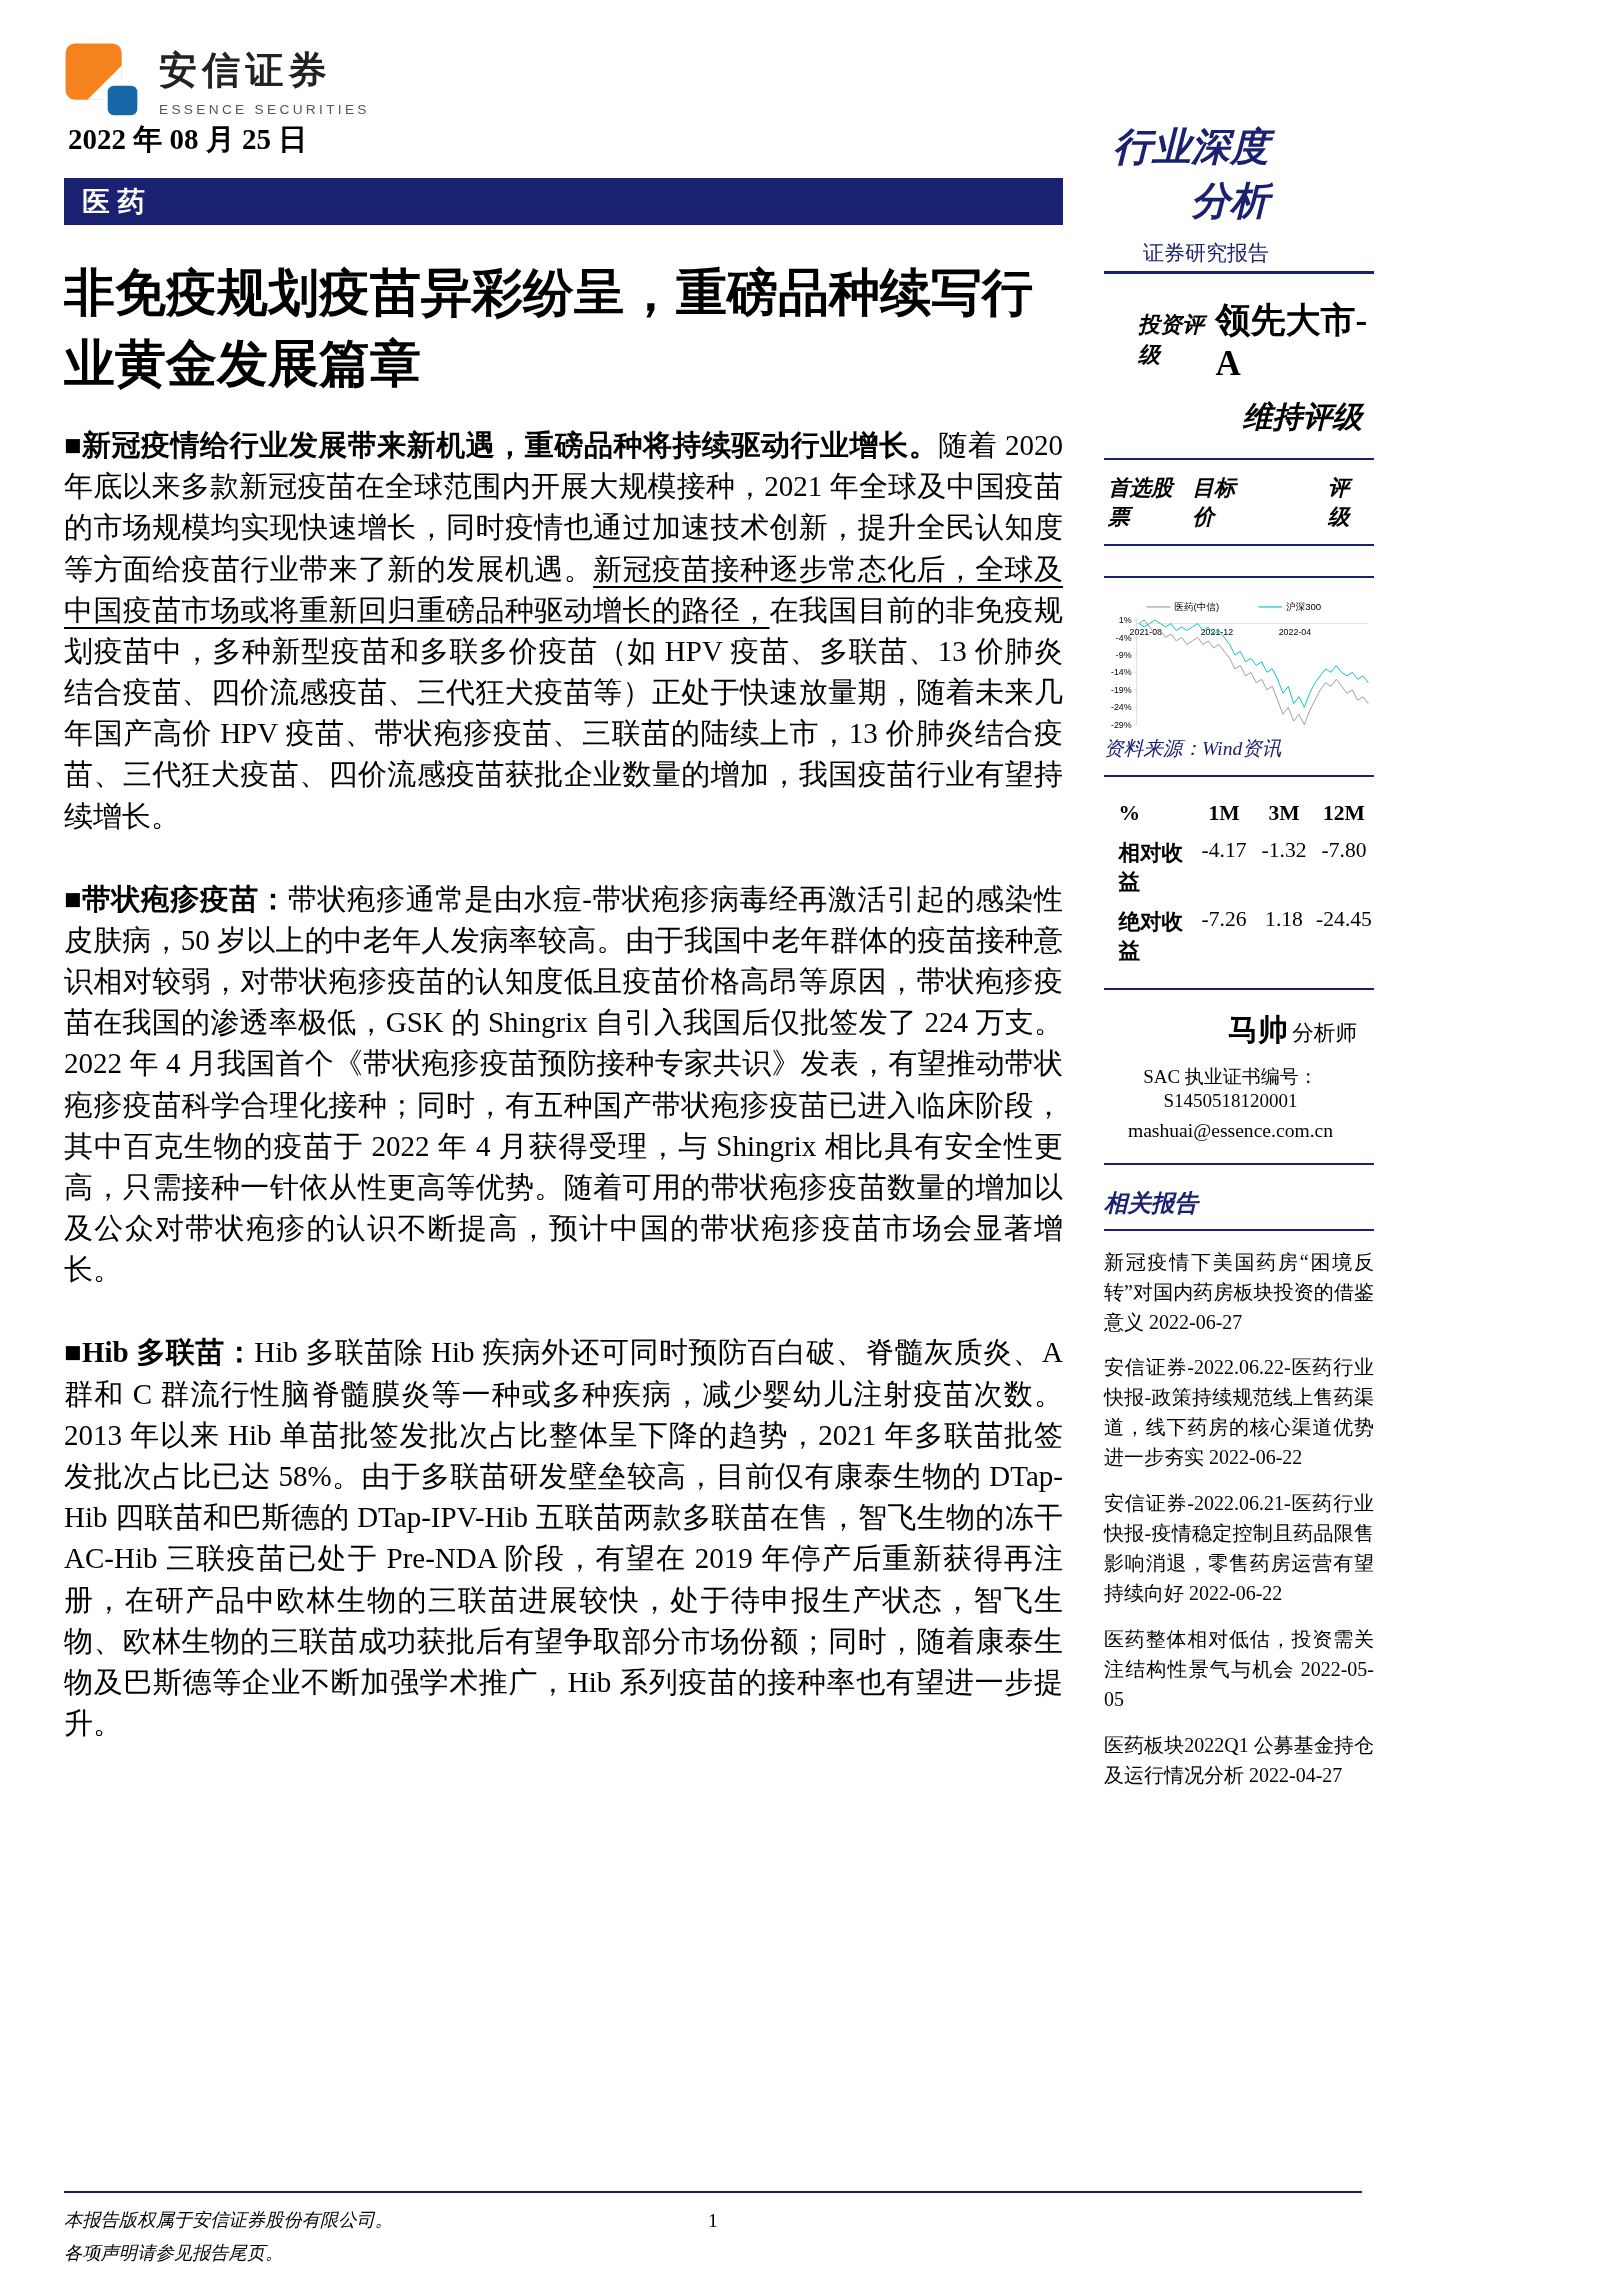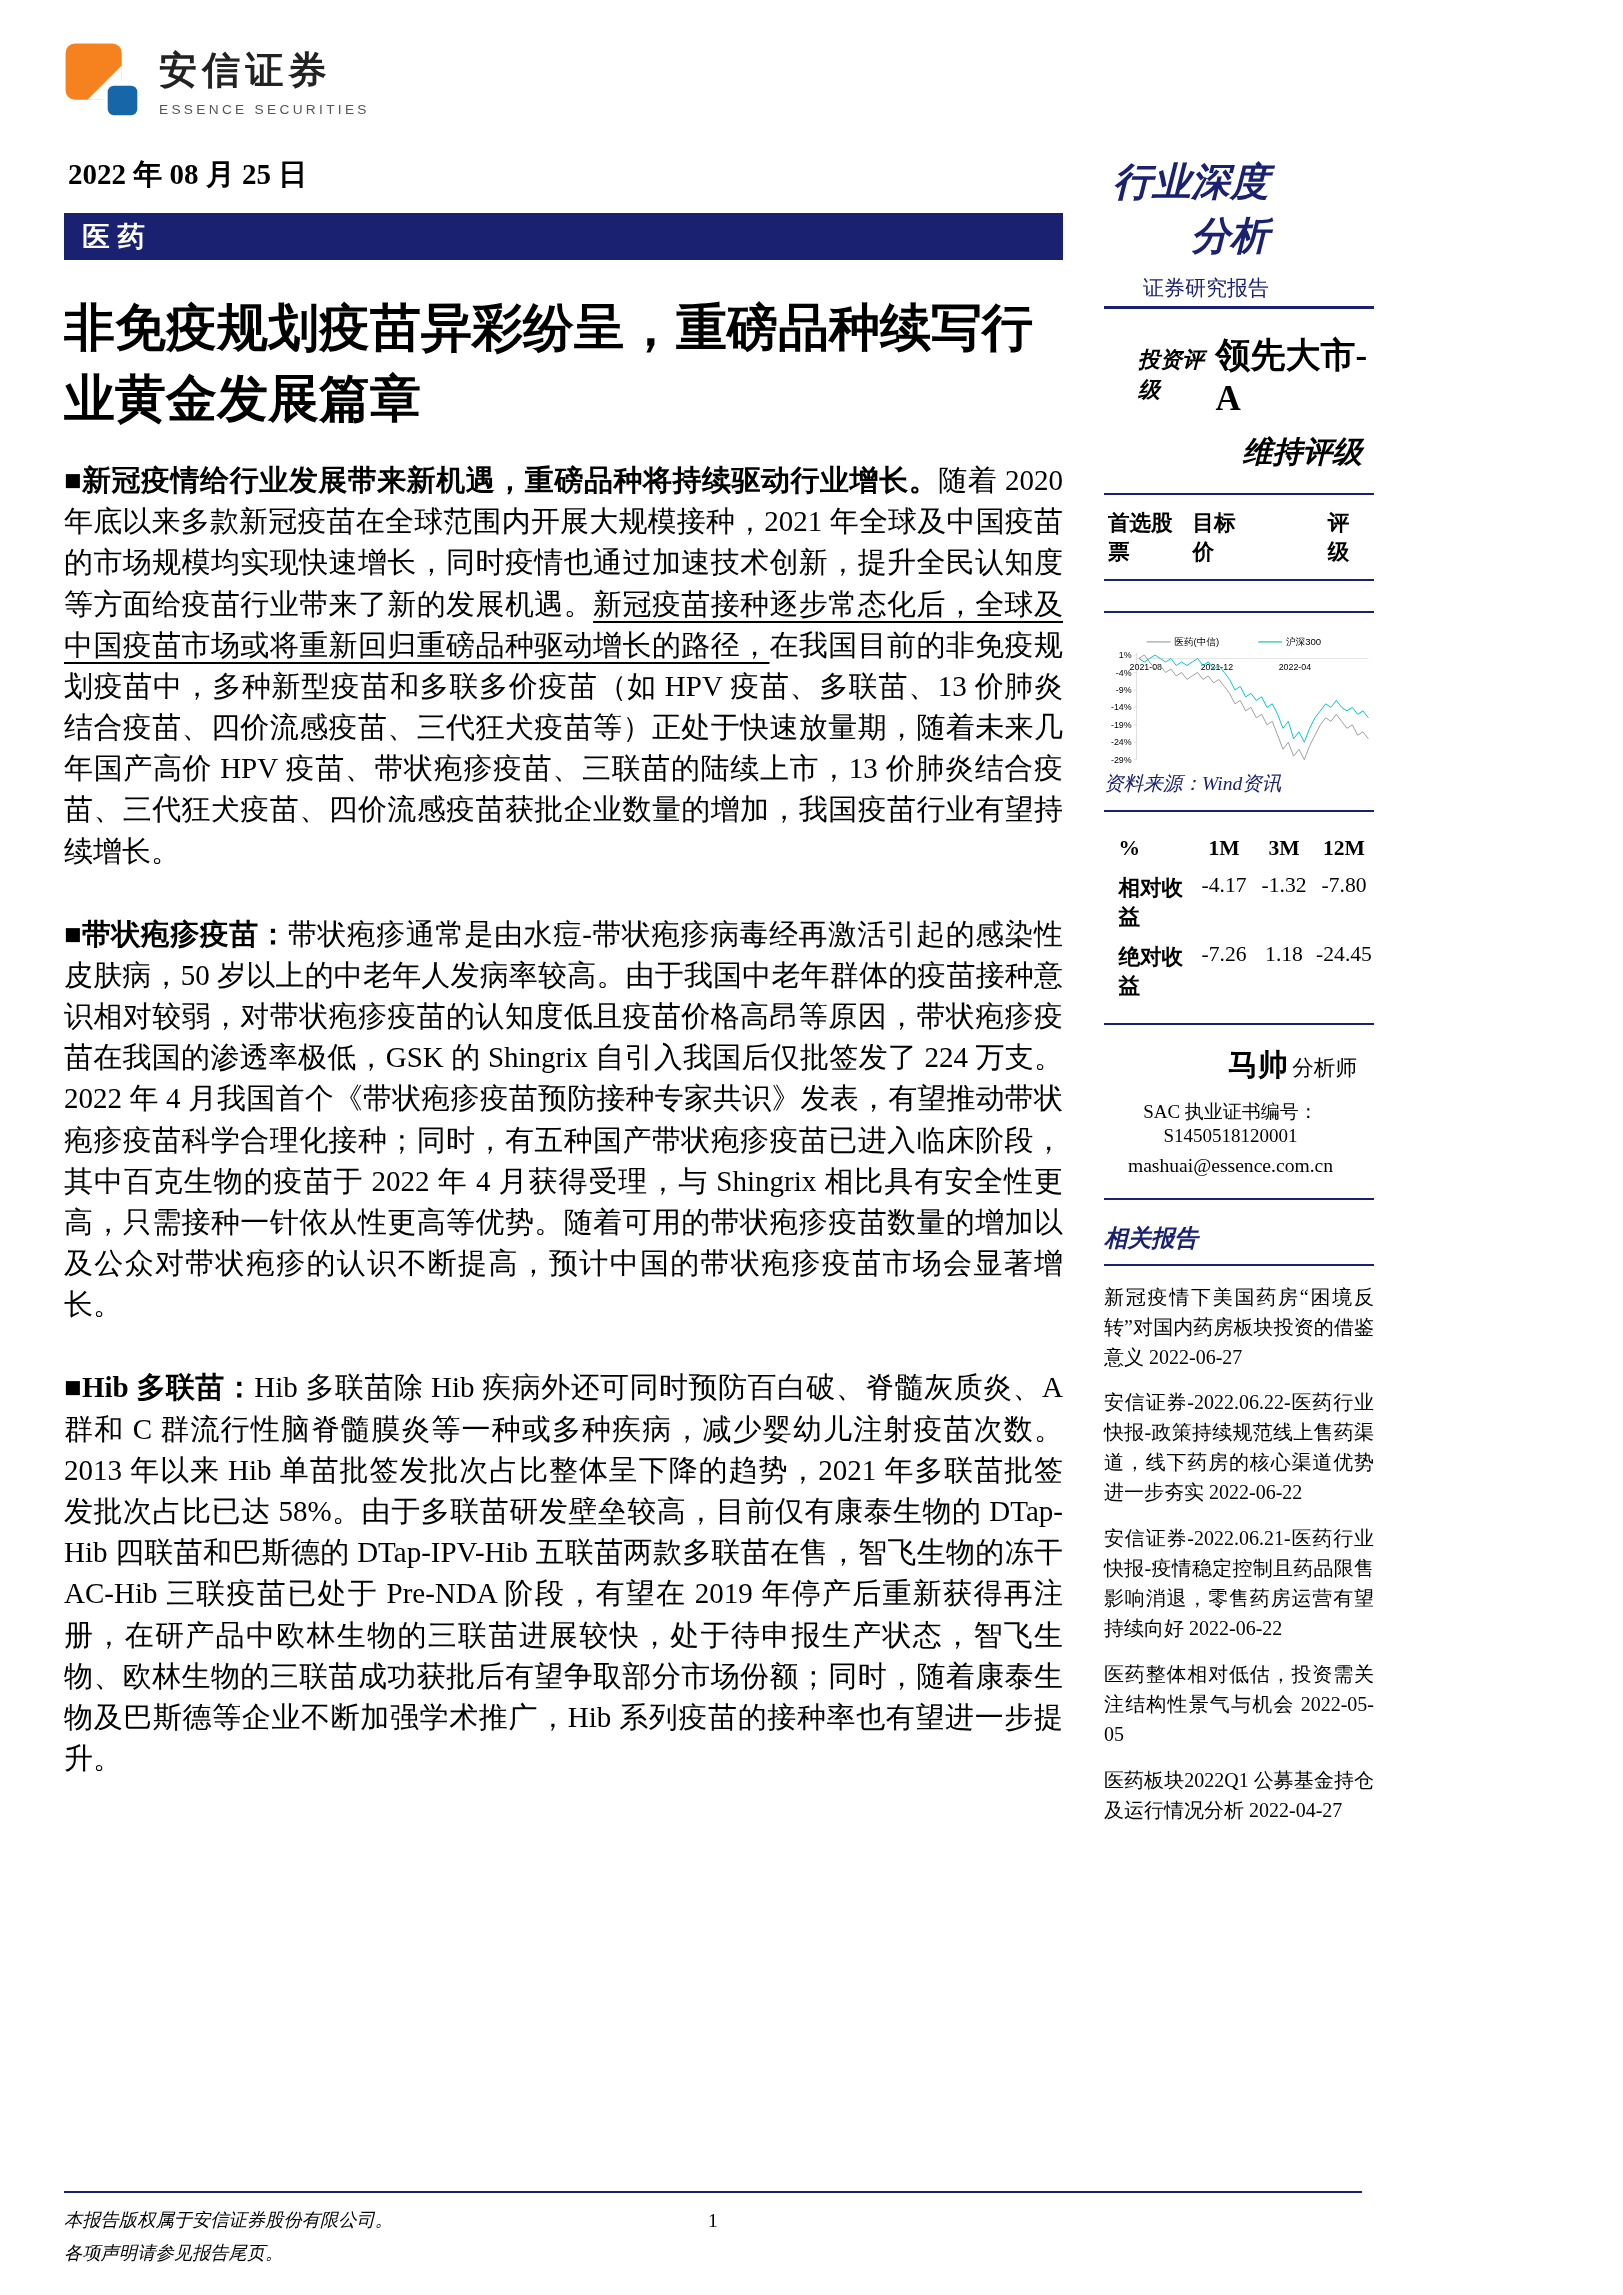--- a/index.html
+++ b/index.html
@@ -13,21 +13,21 @@
   }
   .page { width: 1428px; height: 2295px; position: relative; padding: 42px 54px 0 64px; overflow: hidden; }
 
   
   .logo-row { display: flex; align-items: center; gap: 17px; }
   .logo-mark { width: 78px; height: 78px; flex: none; }
   .logo-cn { font-size: 38px; font-weight: bold; color: #222; letter-spacing: 5.2px; }
   .logo-en { font-size: 13.7px; color: #555; letter-spacing: 3.3px; margin-top: 5.2px; font-family: "Liberation Sans", "DejaVu Sans", sans-serif; }
 
   
-  .columns { display: flex; gap: 41px; margin-top: 35px; }
+  .columns { display: flex; gap: 41px; }
   .col-left { width: 999px; flex: none; }
   .col-right { flex: 1; min-width: 0; }
 
   
   .date { font-size: 29px; font-weight: bold; padding-left: 3.9px; }
   .category-bar {
     margin-top: 18.3px; background: var(--navy); color: #fff;
     font-size: 27.5px; font-weight: bold; height: 47px; line-height: 47px;
     padding-left: 18.3px; letter-spacing: 7.8px;
   }
@@ -43,21 +43,21 @@
 
   .rating { padding: 23.5px 2.6px 19.6px 34px; }
   .rating-row { display: flex; justify-content: space-between; align-items: baseline; }
   .rating-label { font-size: 22px; font-weight: bold; font-style: italic; }
   .rating-value { font-size: 35px; font-weight: bold; }
   .rating-action { text-align: right; font-size: 30px; font-weight: bold; font-style: italic; margin-top: 13px; padding-right: 9.2px; }
 
   .stocks-row {
     display: flex; align-items: baseline;
     border-top: 2px solid var(--navy); border-bottom: 2px solid var(--navy);
-    padding: 13px 3.9px; font-size: 21.6px; font-weight: bold; 
+    padding: 13px 3.9px; font-size: 21.6px; font-weight: bold; font-style: italic;
   }
   .stocks-row .s2 { margin-left: auto; }
   .stocks-row .s3 { margin-left: 72px; }
 
   .perf { border-top: 2px solid var(--navy); margin-top: 30px; padding-top: 14.4px; }
   .perf-heading { font-size: 25px; font-weight: bold; font-style: italic; color: var(--navy); }
   .perf-chart-wrap { margin-top: 7.8px; }
   .perf-chart-wrap svg { display: block; width: 100%; height: auto; }
   svg text { font-family: "Liberation Sans", "DejaVu Sans", sans-serif; }
   .perf-source { font-size: 19.6px; font-style: italic; color: var(--navy); margin-top: 3.9px; padding-bottom: 13px; border-bottom: 2px solid var(--navy); }

